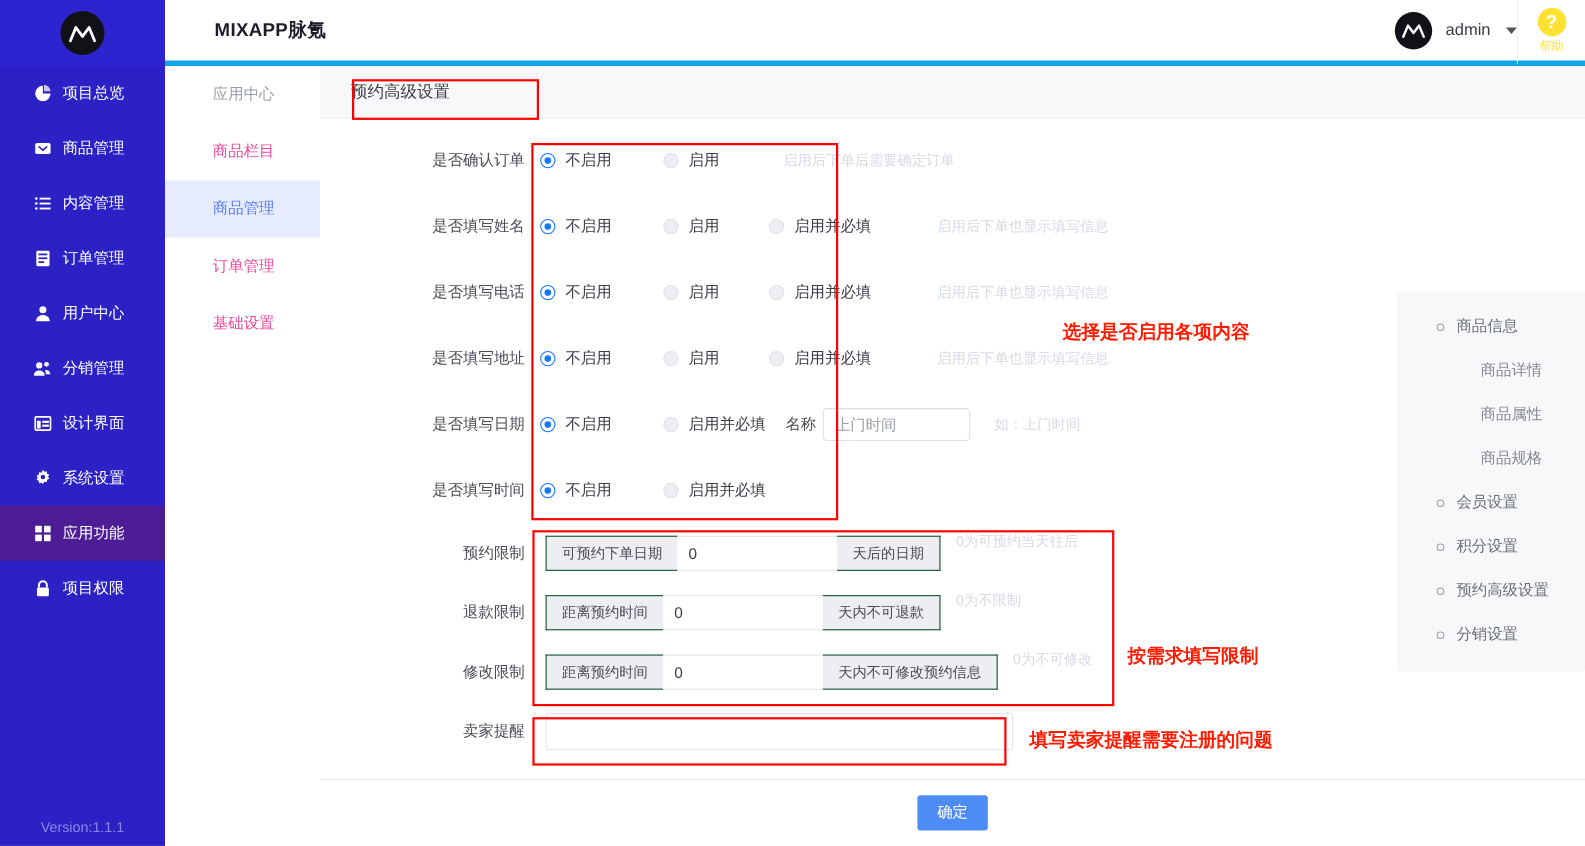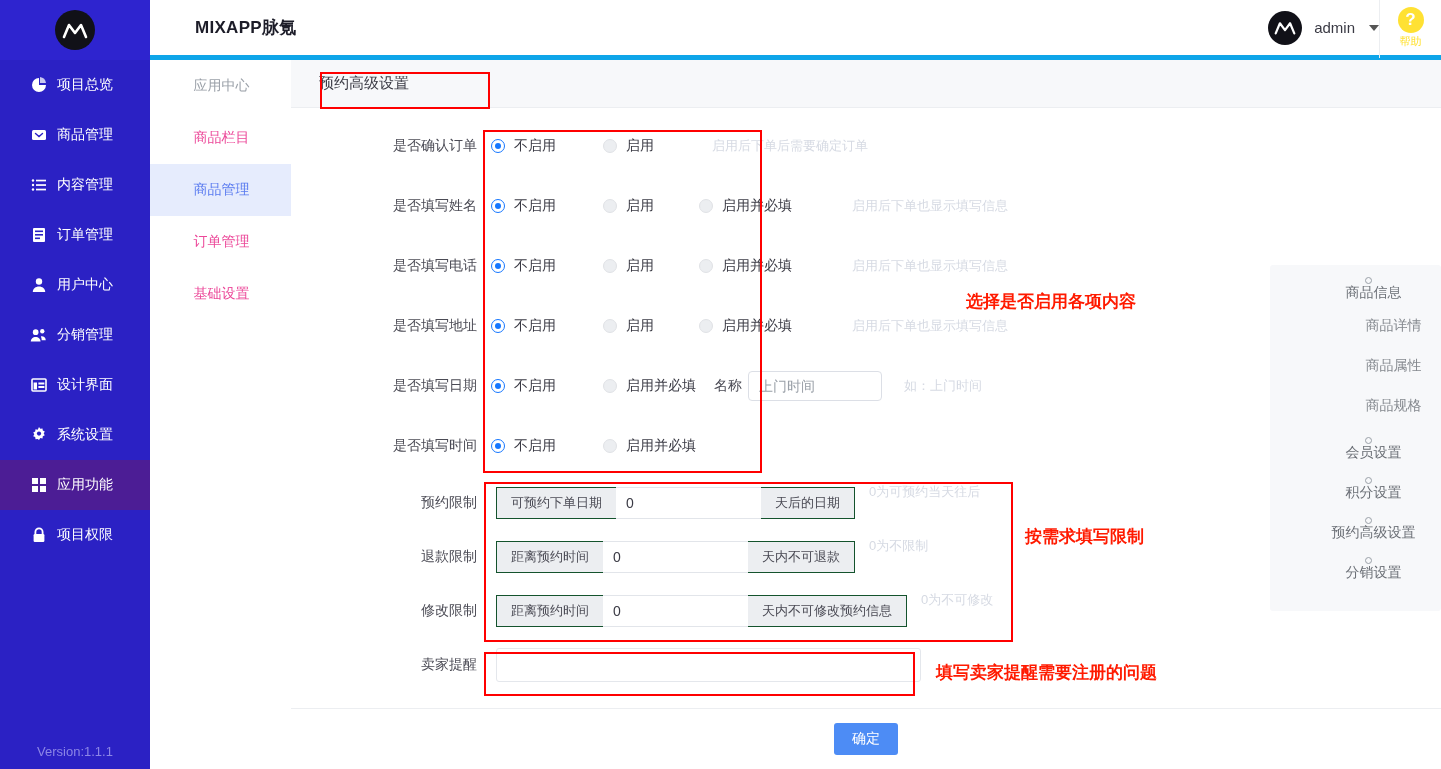--- a/index.html
+++ b/index.html
@@ -154,21 +154,21 @@
     padding: 7px 18px; font-size: 14px; cursor: pointer; font-family: inherit;
   }
 
   
   .quicknav {
     position: absolute; right: 0; top: 205px; width: 171px;
     background: #f7f8fa; border-radius: 3px; padding: 12px 0 14px 0;
   }
   .qn-item {
     height: 40px; display: flex; align-items: center; font-size: 14px;
-    color: #6b6f76; cursor: pointer; padding-left: 36px; flex-direction: column;
+    color: #6b6f76; cursor: pointer; padding-left: 36px;
   }
   .qn-bullet {
     width: 7px; height: 7px; border-radius: 50%; border: 1px solid #9aa0a8;
     margin-right: 11px; flex: none;
   }
   .qn-item.sub { padding-left: 76px; color: #85898f; height: 40px; }
 
   
   .ann-box { position: absolute; border: 2px solid #ff0000; pointer-events: none; }
   .ann-text {
@@ -515,15 +515,15 @@
         </div>
     </div>
   </div>
 
   <div class="ann-box" style="left:320px;top:72px;width:170px;height:37px;"></div>
   <div class="ann-box" style="left:483px;top:130px;width:279px;height:343px;"></div>
   <div class="ann-box" style="left:484px;top:482px;width:529px;height:160px;"></div>
   <div class="ann-box" style="left:484px;top:652px;width:431px;height:44px;"></div>
 
   <div class="ann-text" style="left:966px;top:290px;">选择是否启用各项内容</div>
-  <div class="ann-text" style="left:1025px;top:525px;">按需求填写限制</div>
+  <div class="ann-text" style="left:1025px;top:585px;">按需求填写限制</div>
   <div class="ann-text" style="left:936px;top:661px;">填写卖家提醒需要注册的问题</div>
 </div>
 
 </body></html>

